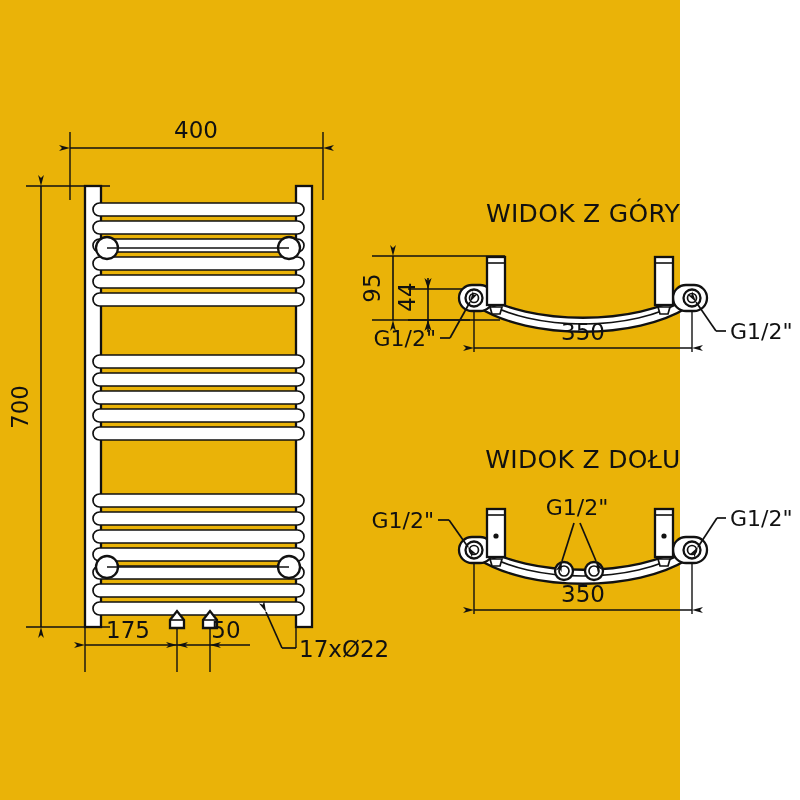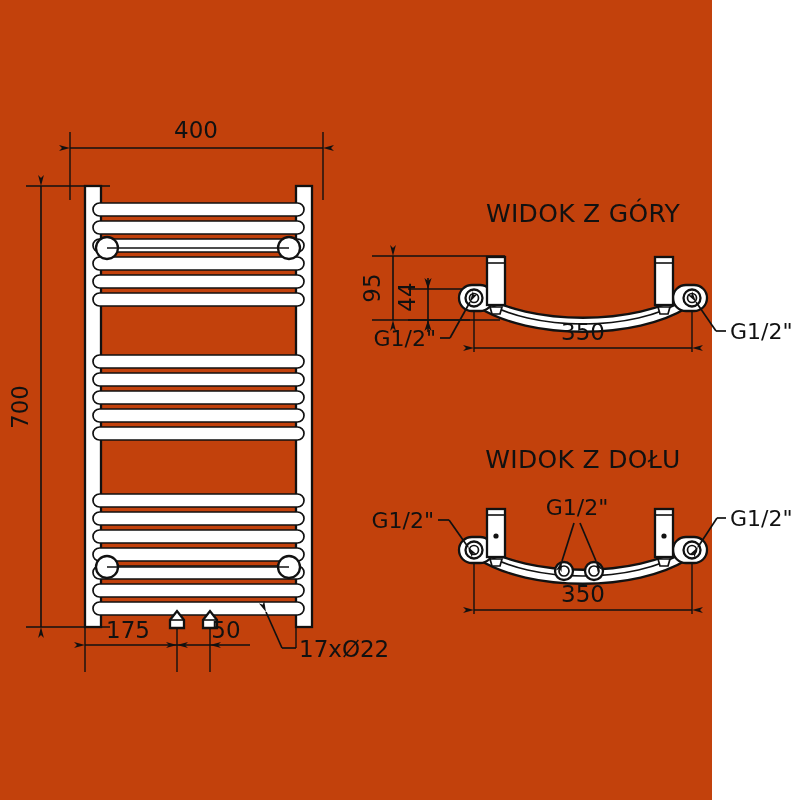--- a/index.html
+++ b/index.html
@@ -2,21 +2,21 @@
 <html><head>
 <meta charset="utf-8">
 <title>Technical Drawing</title>
 <style>
   html,body{margin:0;padding:0;background:#ffffff;}
   body{
     width:800px;height:800px;overflow:hidden;
     font-family:"DejaVu Sans","Liberation Sans",sans-serif;
     color:#1a1a1a;
   }
-  #stage{position:relative;width:680px;height:800px;background:#c2410c;padding-left:32px;}
+  #stage{position:relative;width:680px;height:800px;background:#eab308;}
   svg#drawing{position:absolute;left:0;top:0;width:800px;height:800px;display:block;}
   text{font-family:"DejaVu Sans","Liberation Sans",sans-serif;fill:#111111;}
   .dim-text{font-size:23px;font-weight:400;}
   .view-title{font-size:25px;font-weight:400;letter-spacing:0.3px;}
   .tag-text{font-size:22px;font-weight:400;}
   .ln{stroke:#111111;fill:none;}
   .thin{stroke-width:1.6;}
   .part{stroke:#111111;stroke-width:2.3;fill:#ffffff;}
   .partthin{stroke:#111111;stroke-width:1.7;fill:#ffffff;}
   .dimline{stroke:#111111;stroke-width:1.6;fill:none;}

